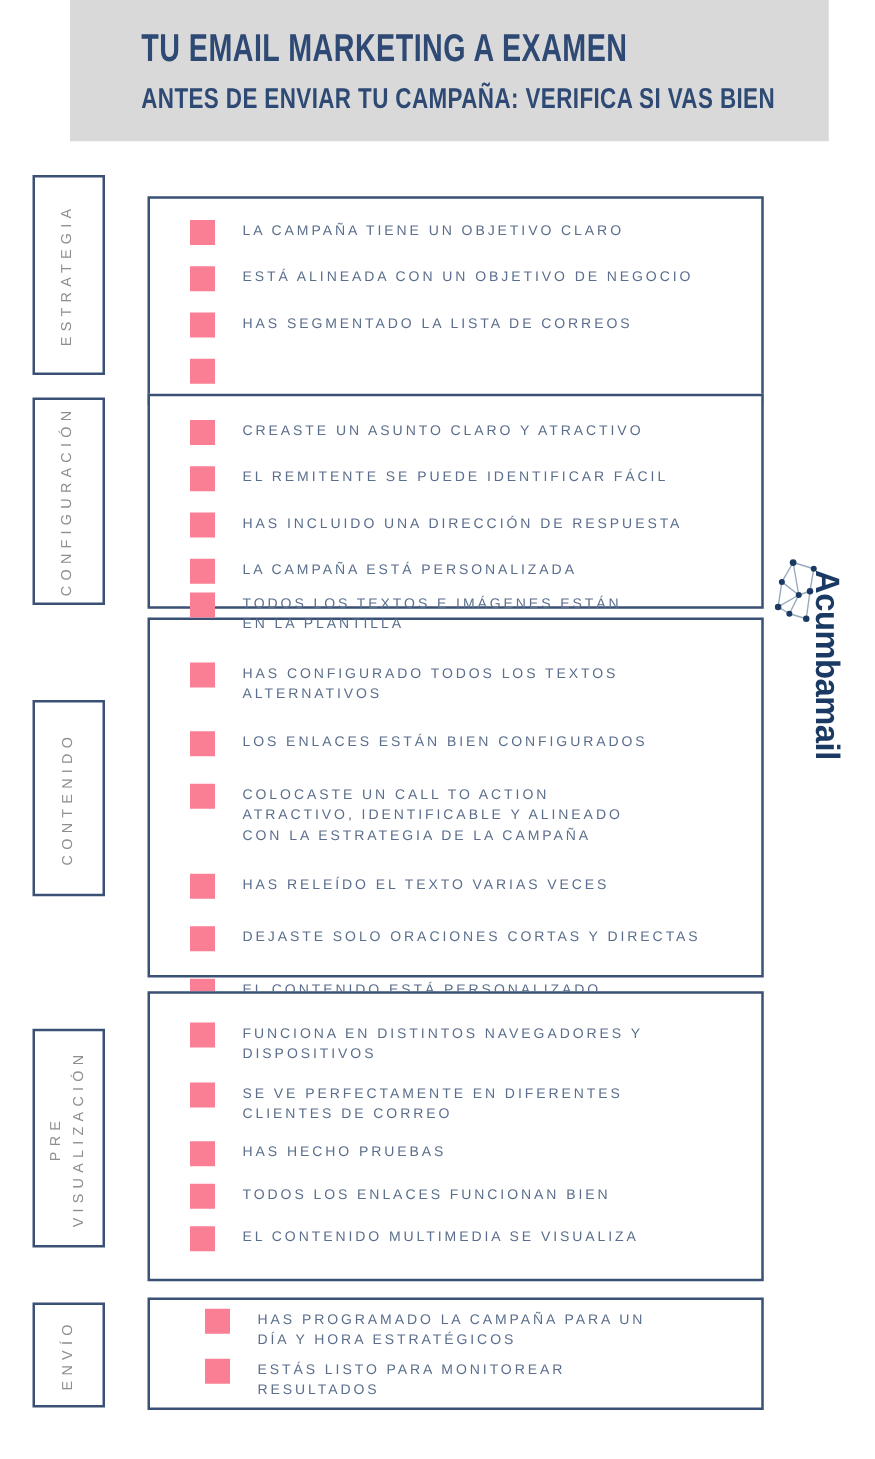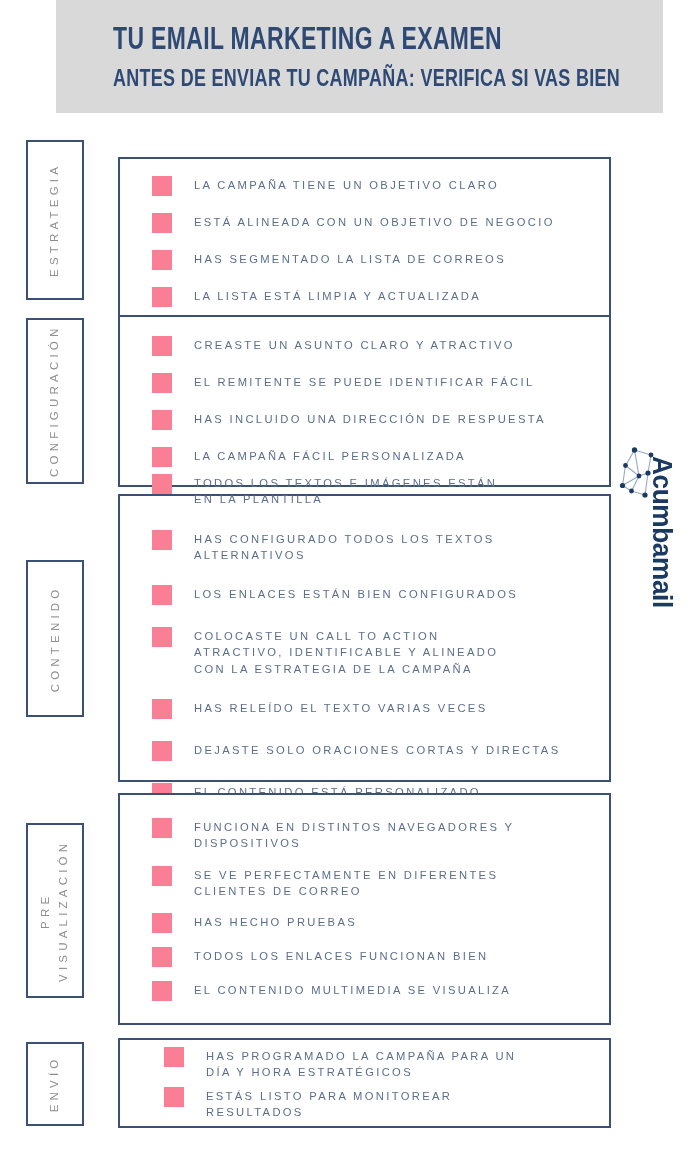--- a/index.html
+++ b/index.html
@@ -156,21 +156,20 @@
           <div class="item">
             <span class="bullet"></span>
             <span class="item-text">ESTÁ ALINEADA CON UN OBJETIVO DE NEGOCIO</span>
           </div>
           <div class="item">
             <span class="bullet"></span>
             <span class="item-text">HAS SEGMENTADO LA LISTA DE CORREOS</span>
           </div>
           <div class="item">
             <span class="bullet"></span>
-            <span class="item-text">LA LISTA ESTÁ LIMPIA Y ACTUALIZADA</span>
           </div>
         </div>
       </div>
     </div>
     <div class="section" style="top: 0px;">
       <div class="label-box" style="top: 318px; height: 166px;">
         <div class="label-rot" style="max-width: 152px; white-space: pre-line;">CONFIGURACIÓN</div>
       </div>
       <div class="items-box" style="top: 315px; height: 172px;">
         <div class="items-inner" style="gap: 16px;">
@@ -181,21 +180,21 @@
           <div class="item">
             <span class="bullet"></span>
             <span class="item-text">EL REMITENTE SE PUEDE IDENTIFICAR FÁCIL</span>
           </div>
           <div class="item">
             <span class="bullet"></span>
             <span class="item-text">HAS INCLUIDO UNA DIRECCIÓN DE RESPUESTA</span>
           </div>
           <div class="item">
             <span class="bullet"></span>
-            <span class="item-text">LA CAMPAÑA FÁCIL PERSONALIZADA</span>
+            <span class="item-text">LA CAMPAÑA ESTÁ PERSONALIZADA</span>
           </div>
         </div>
       </div>
     </div>
     <div class="section" style="top: 0px;">
       <div class="label-box" style="top: 560px; height: 157px;">
         <div class="label-rot" style="max-width: 143px; white-space: pre-line;">CONTENIDO</div>
       </div>
       <div class="items-box" style="top: 494px; height: 288px;">
         <div class="items-inner" style="gap: 21px;">

